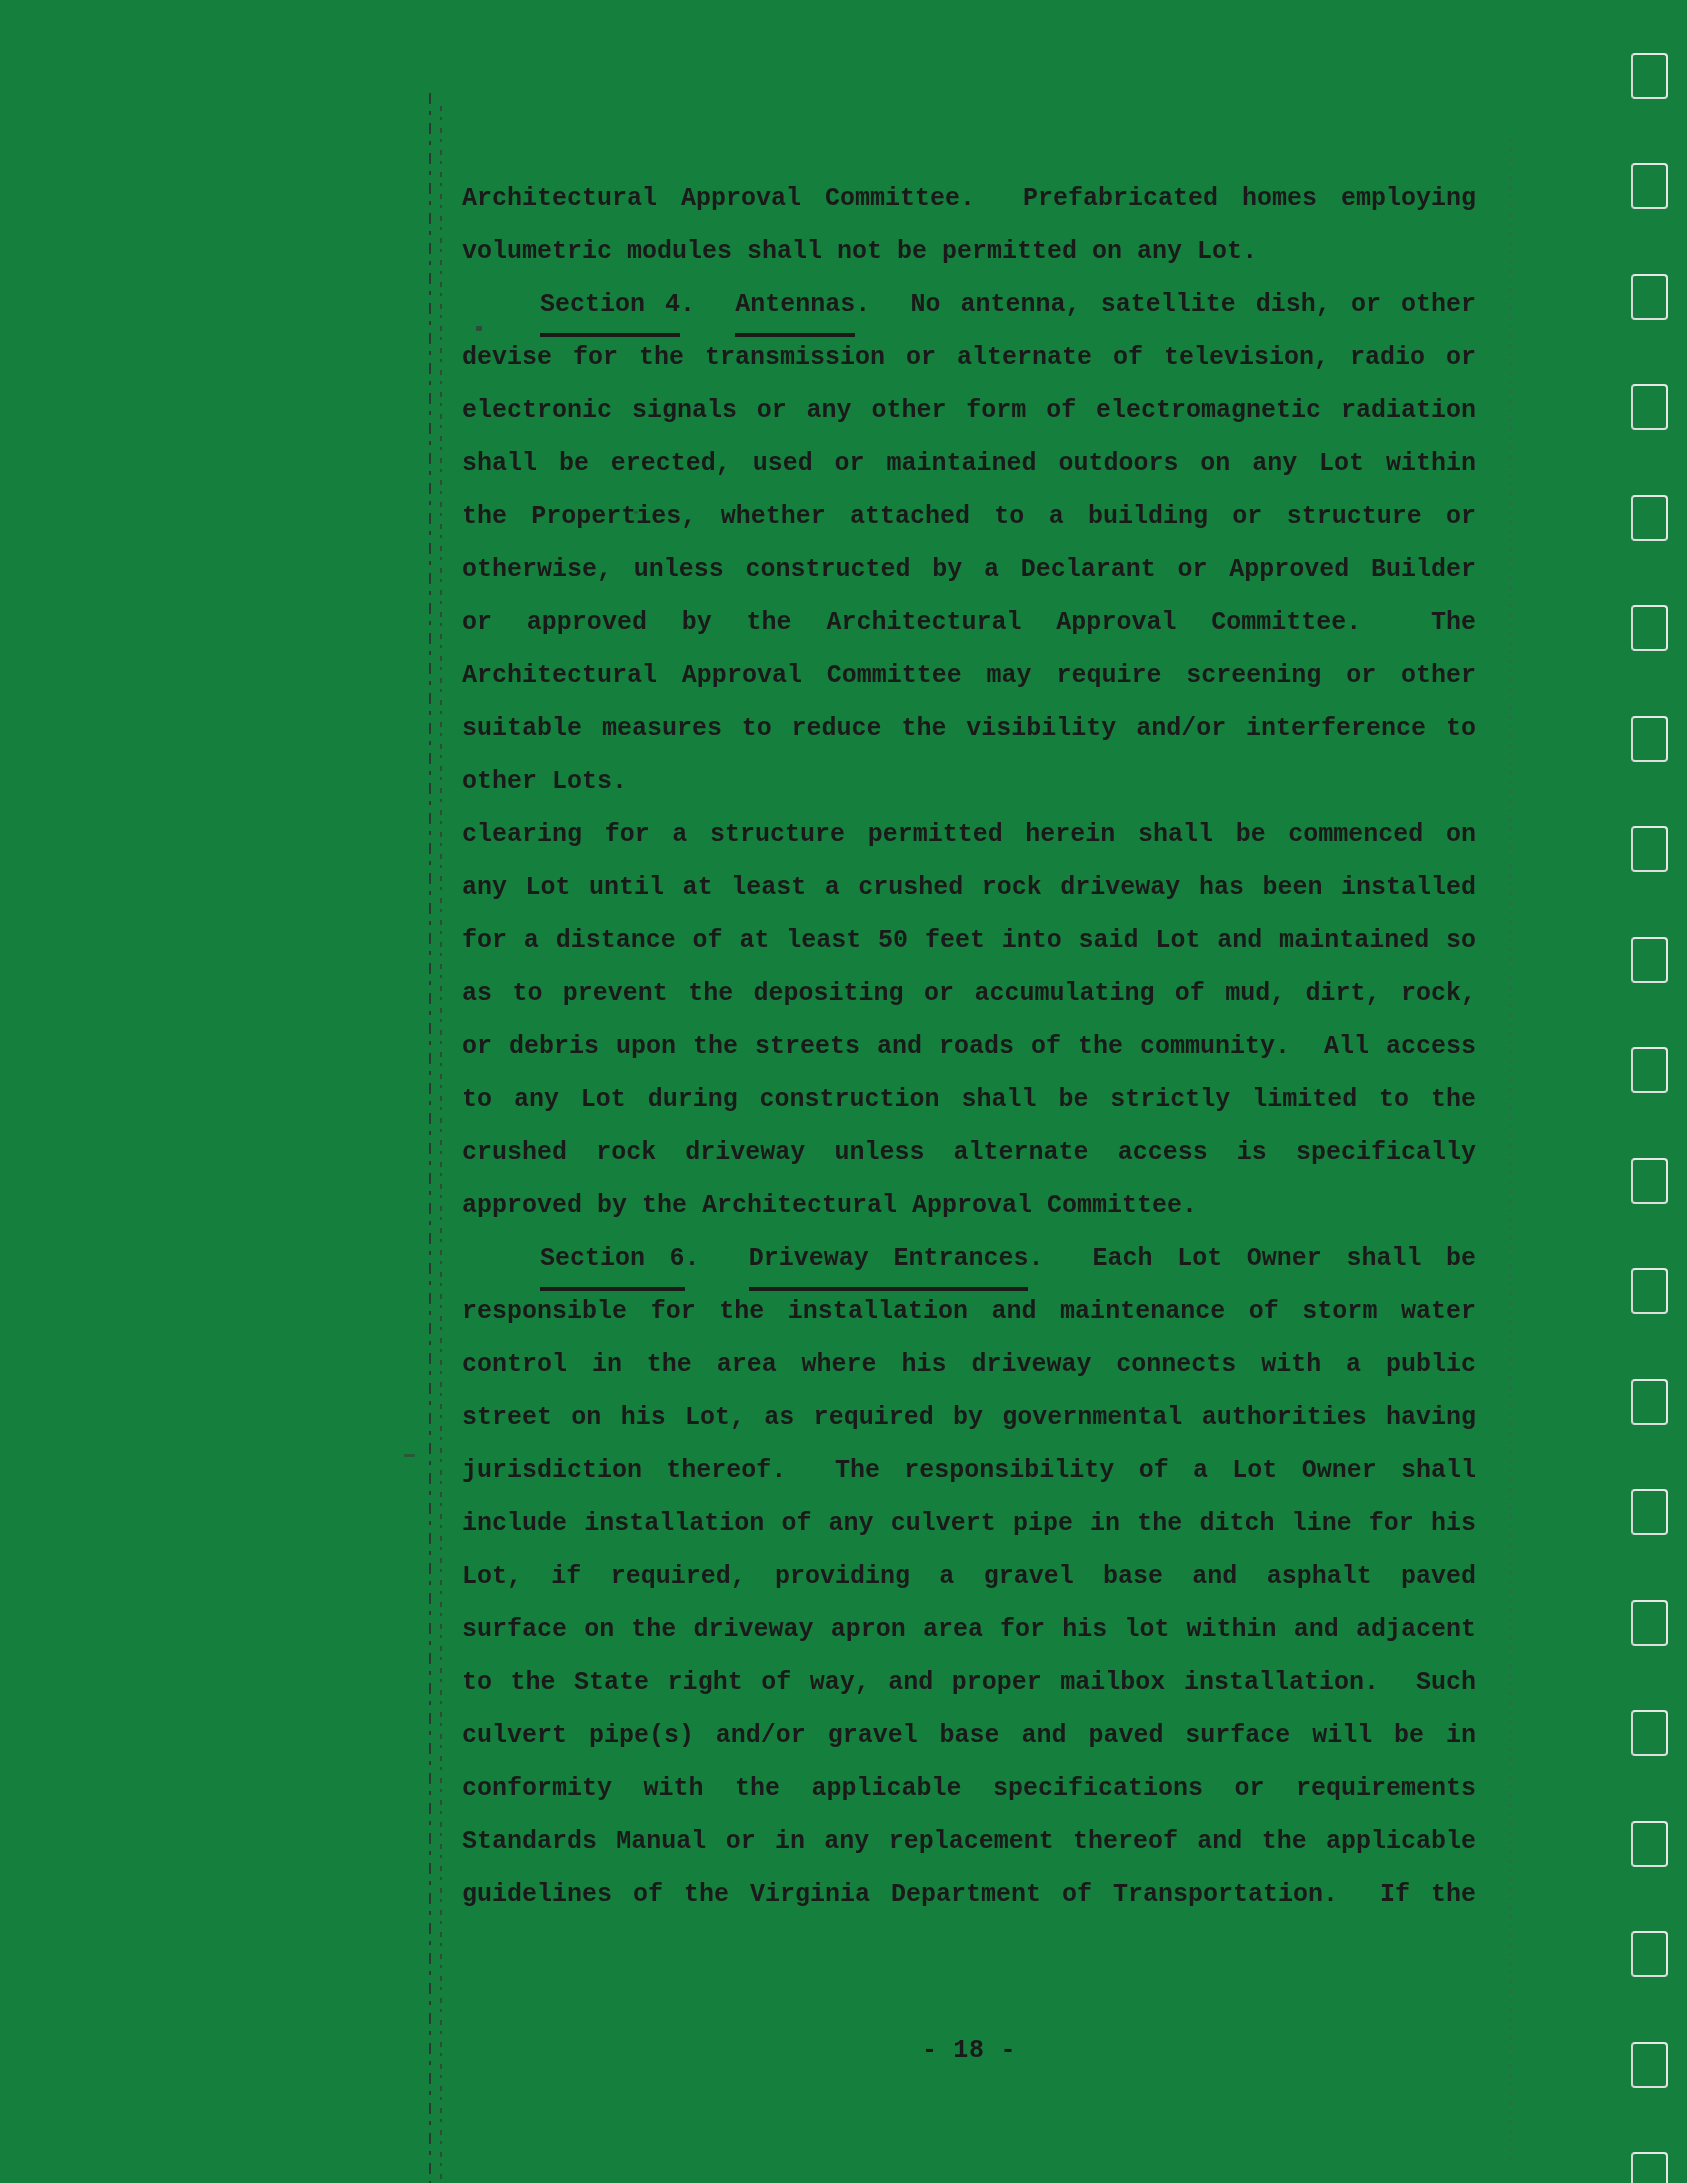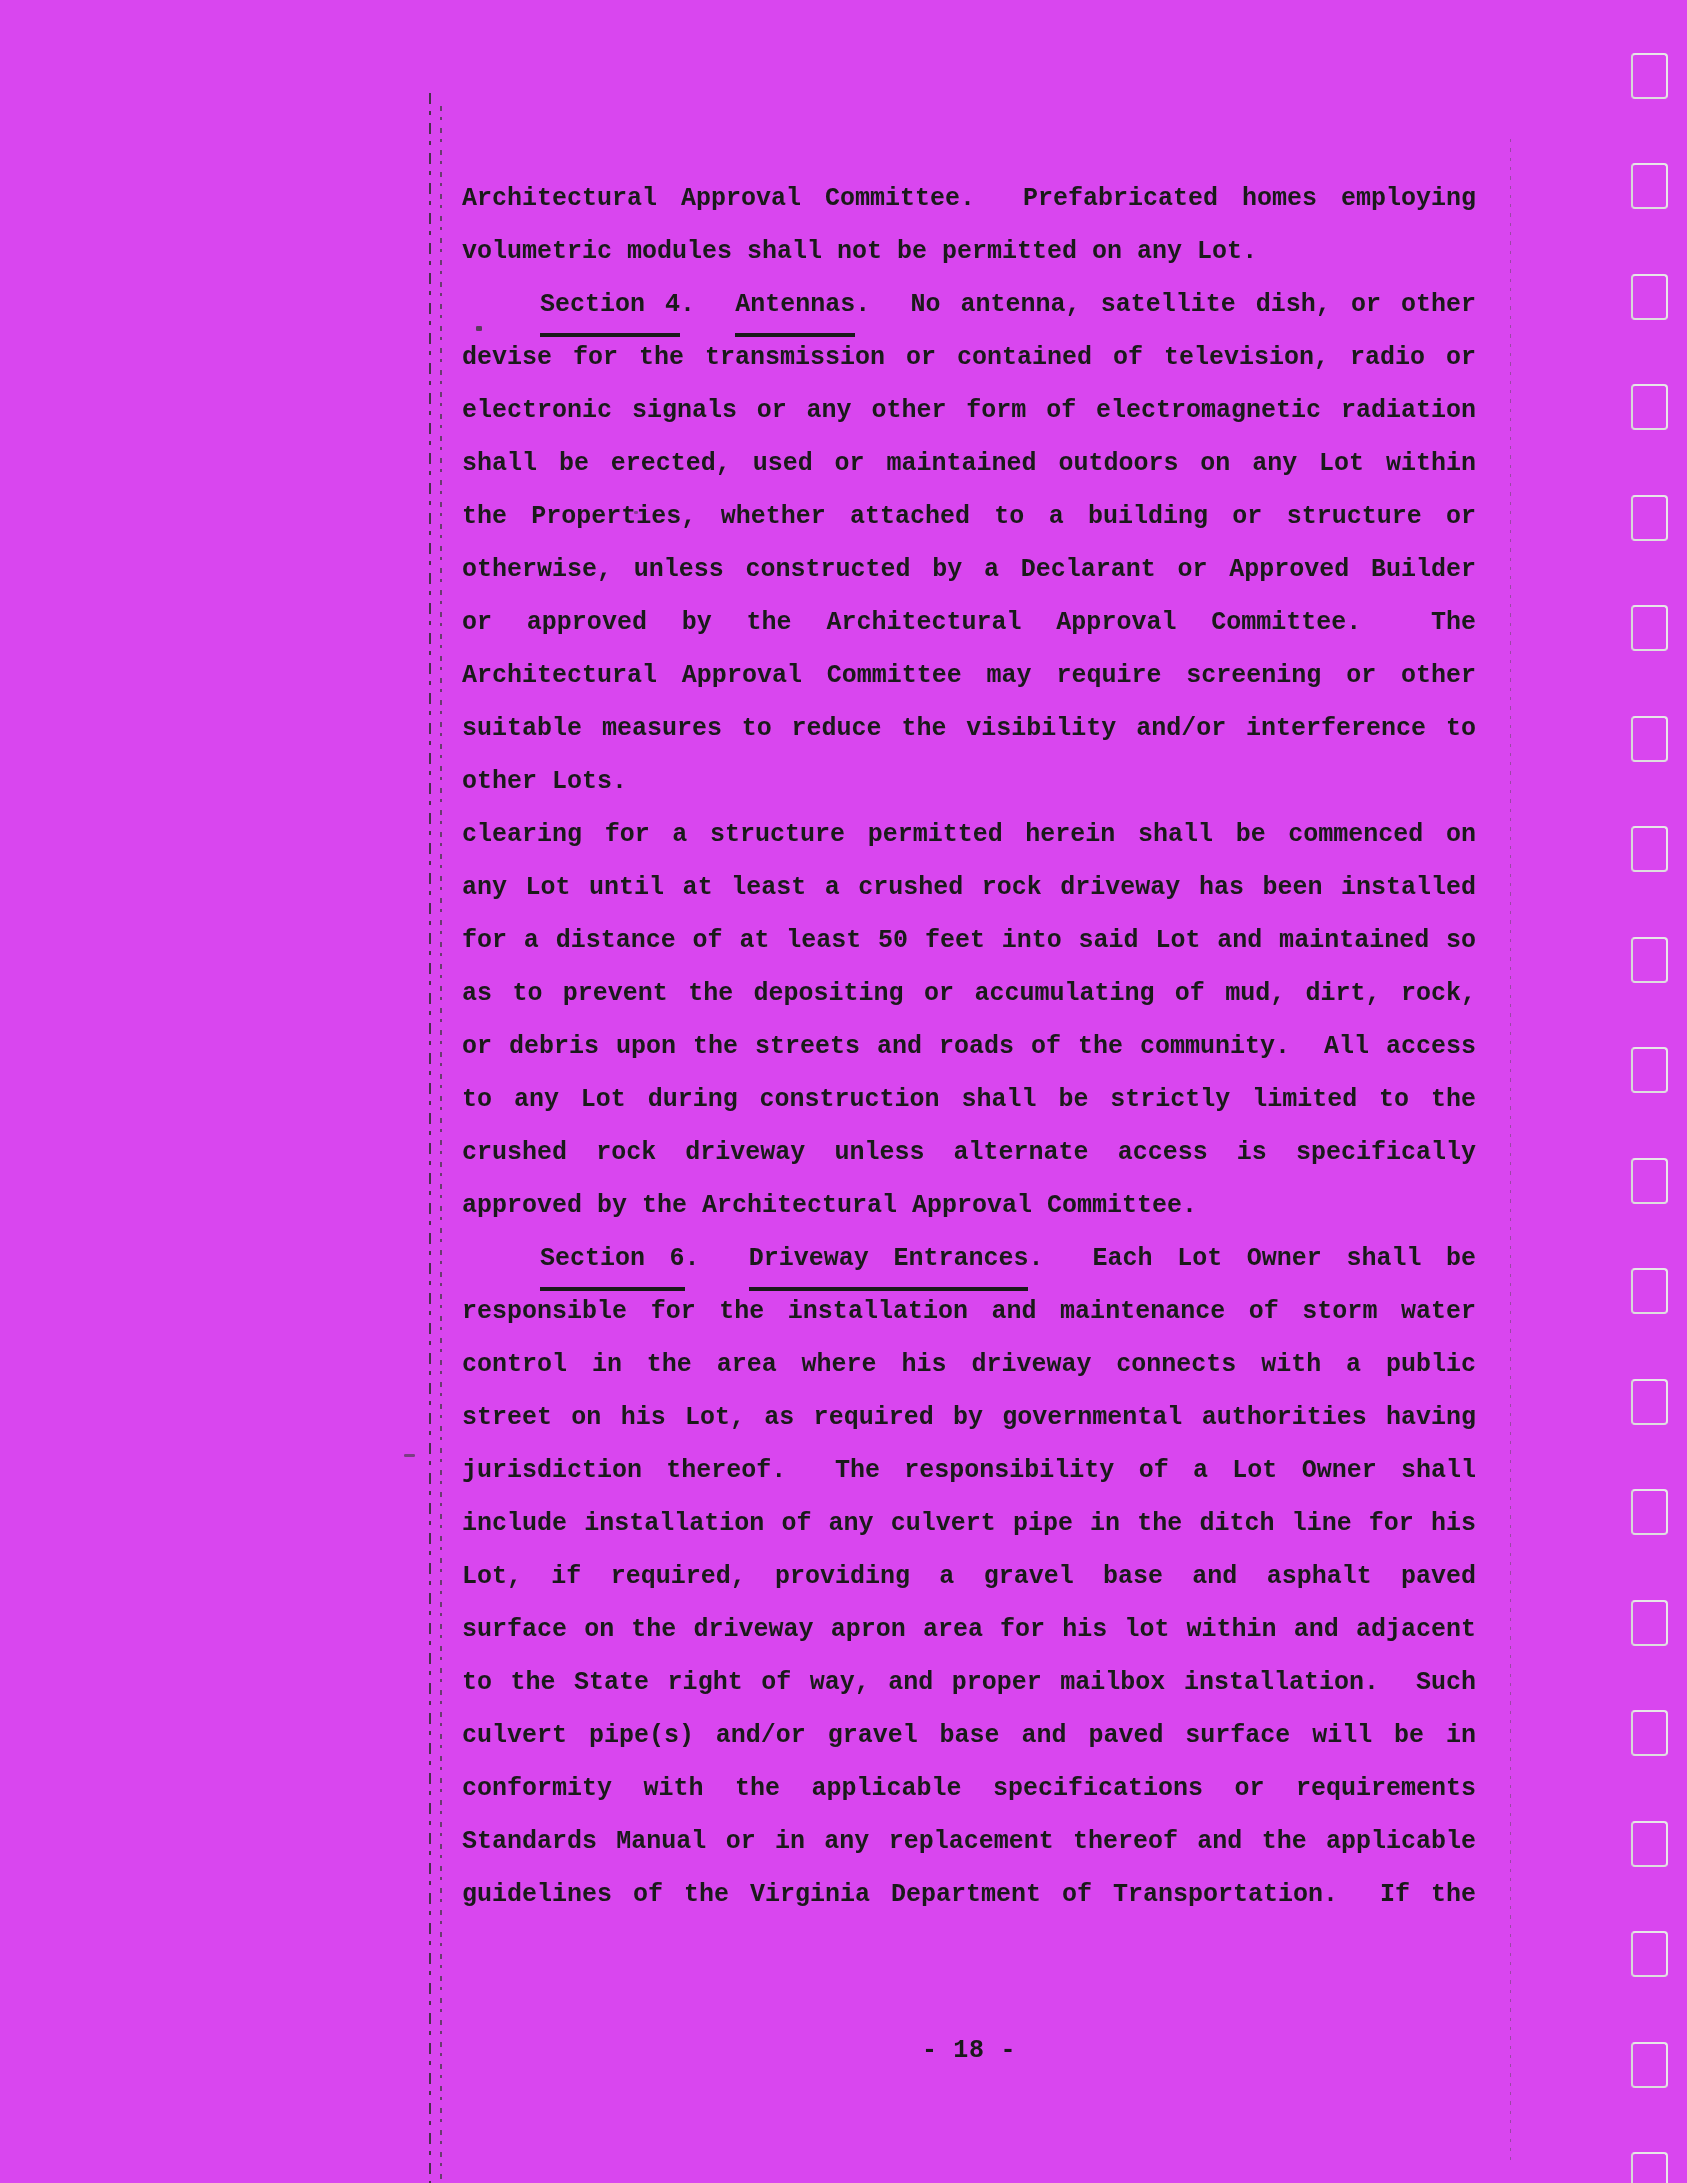--- a/index.html
+++ b/index.html
@@ -4,21 +4,21 @@
 <style>
   html, body {
     margin: 0;
     padding: 0;
     background: #ffffff;
   }
   .page {
     position: relative;
     width: 1687px;
     height: 2183px;
-    background: #d946ef;
+    background: #15803d;
     overflow: hidden;
     font-family: "Liberation Mono", "DejaVu Sans Mono", monospace;
     font-weight: 700;
     color: #1a1a1a;
   }
 
   
   .textcol {
     position: absolute;
     left: 462px;
@@ -139,21 +139,21 @@
     </div>
 
   <div class="speck s1"></div>
   <div class="speck s2"></div>
   <div class="speck s3"></div>
 
   <div class="textcol" id="textcol">
       <div class="line"><span>Architectural Approval Committee.  Prefabricated homes employing</span></div>
       <div class="line end"><span>volumetric modules shall not be permitted on any Lot.</span></div>
       <div class="line indent"><span class="u">Section 4</span><span>.  </span><span class="u">Antennas</span><span>.  No antenna, satellite dish, or other</span></div>
-      <div class="line"><span>devise for the transmission or contained of television, radio or</span></div>
+      <div class="line"><span>devise for the transmission or alternate of television, radio or</span></div>
       <div class="line"><span>electronic signals or any other form of electromagnetic radiation</span></div>
       <div class="line"><span>shall be erected, used or maintained outdoors on any Lot within</span></div>
       <div class="line"><span>the Properties, whether attached to a building or structure or</span></div>
       <div class="line"><span>otherwise, unless constructed by a Declarant or Approved Builder</span></div>
       <div class="line"><span>or approved by the Architectural Approval Committee.  The</span></div>
       <div class="line"><span>Architectural Approval Committee may require screening or other</span></div>
       <div class="line"><span>suitable measures to reduce the visibility and/or interference to</span></div>
       <div class="line end"><span>other Lots.</span></div>
       <div class="line"><span>clearing for a structure permitted herein shall be commenced on</span></div>
       <div class="line"><span>any Lot until at least a crushed rock driveway has been installed</span></div>

